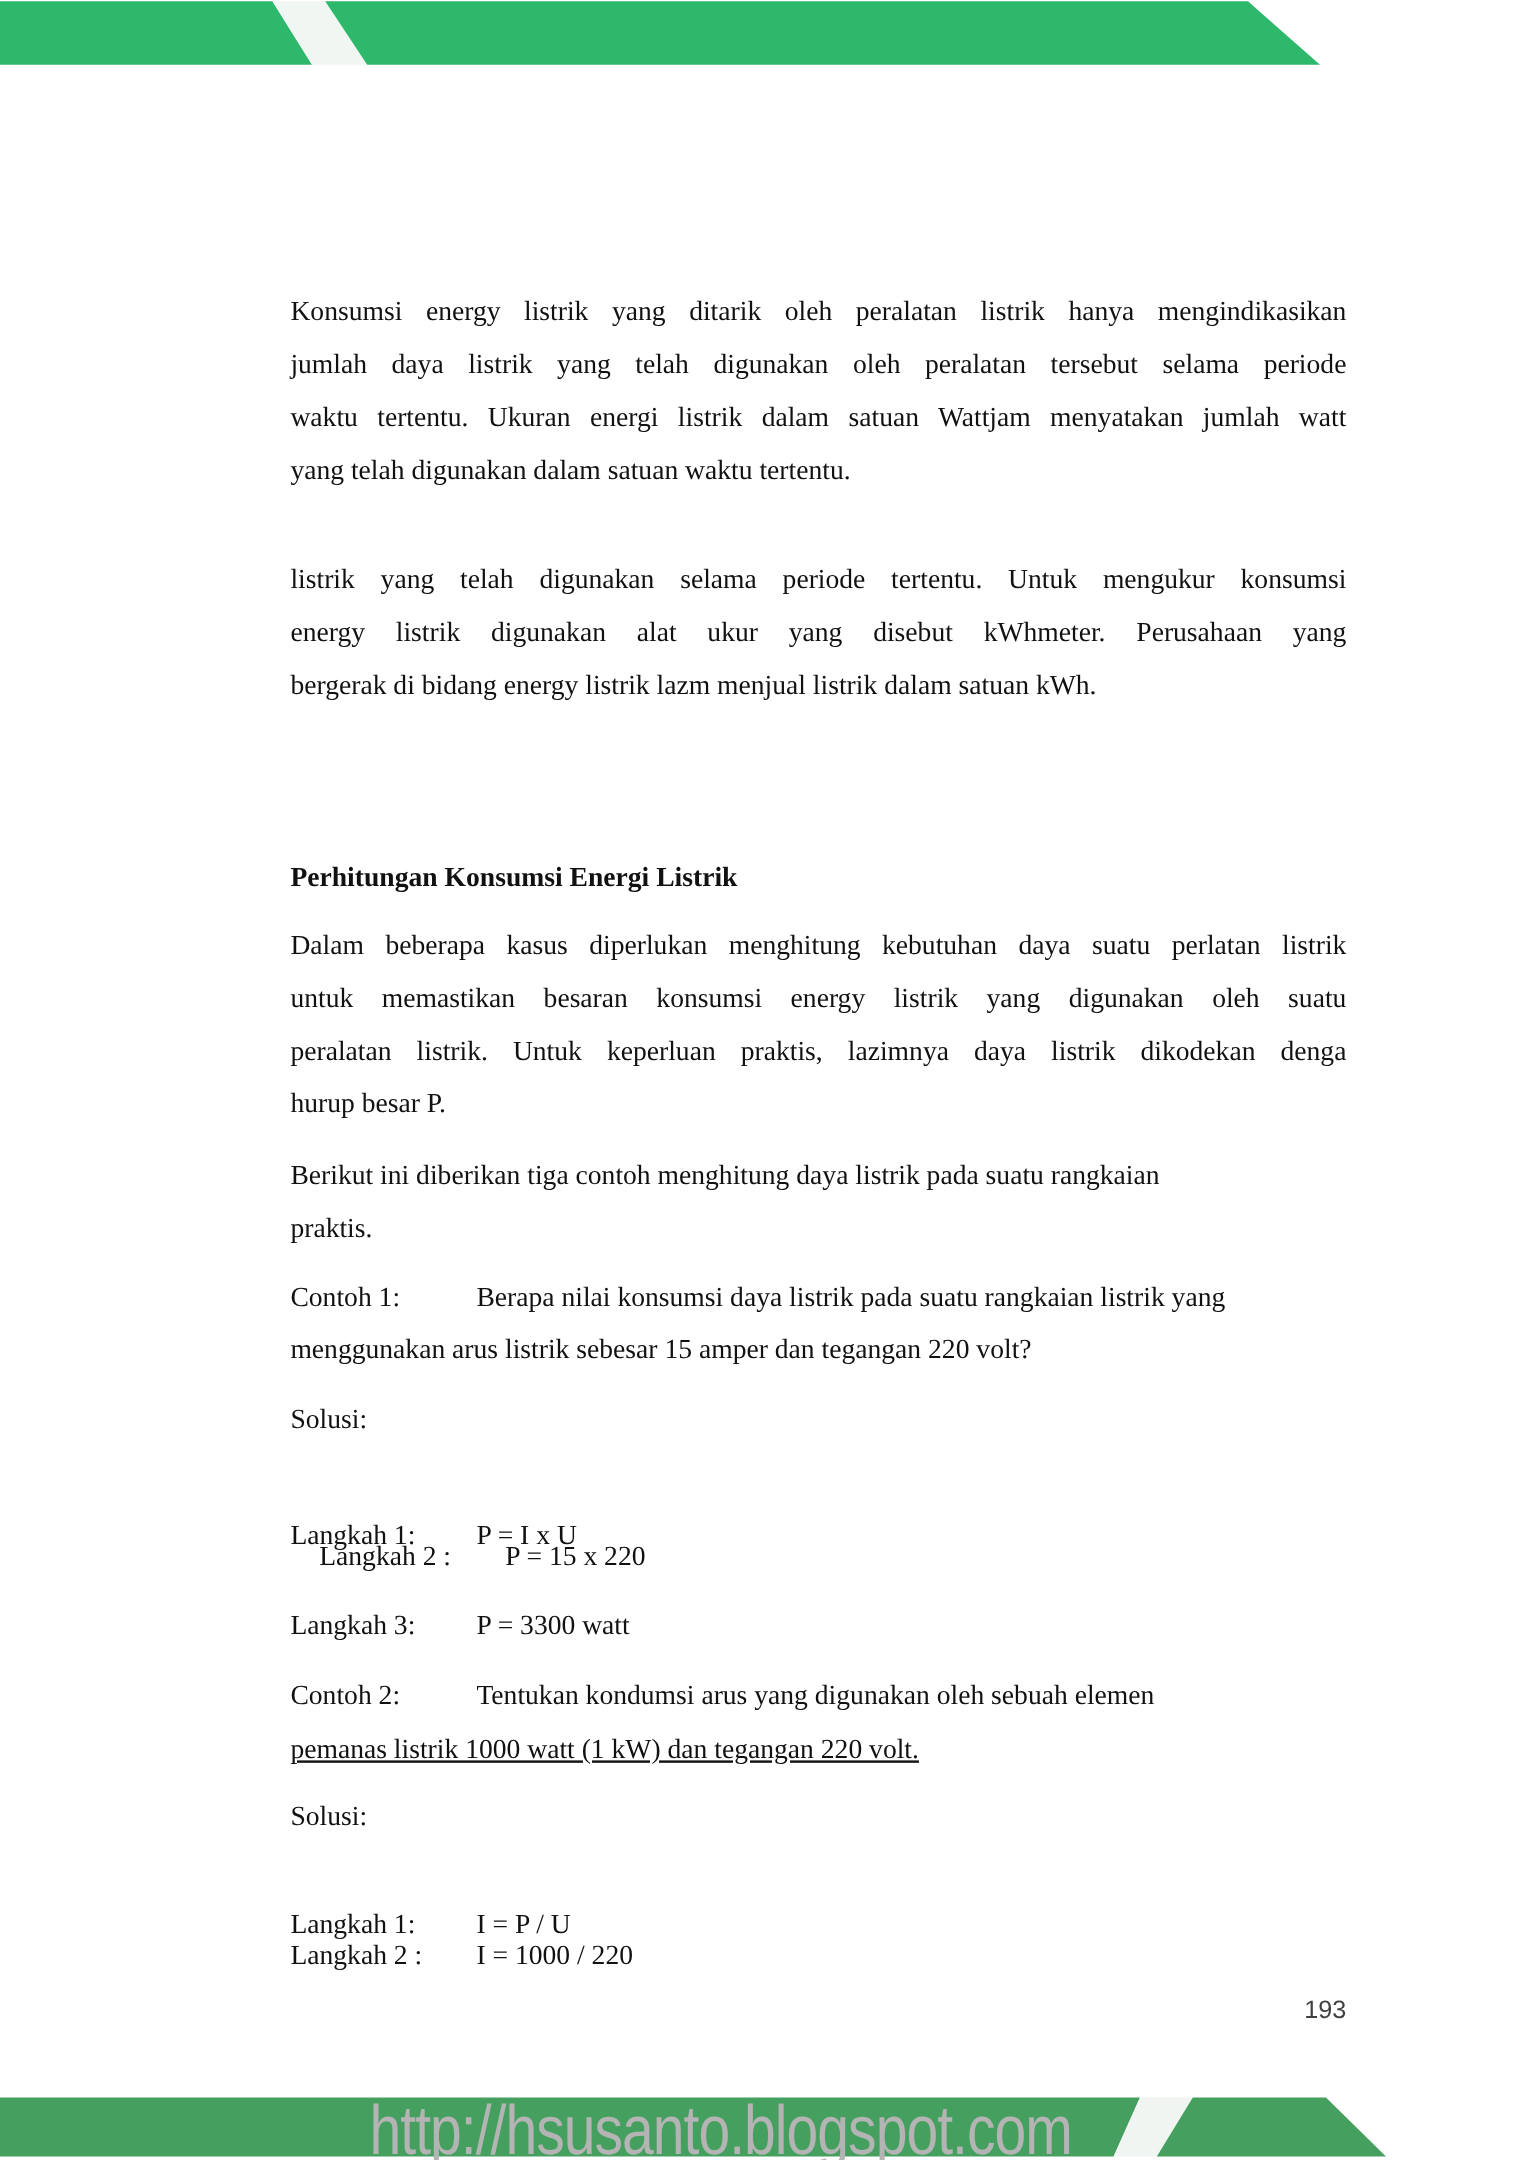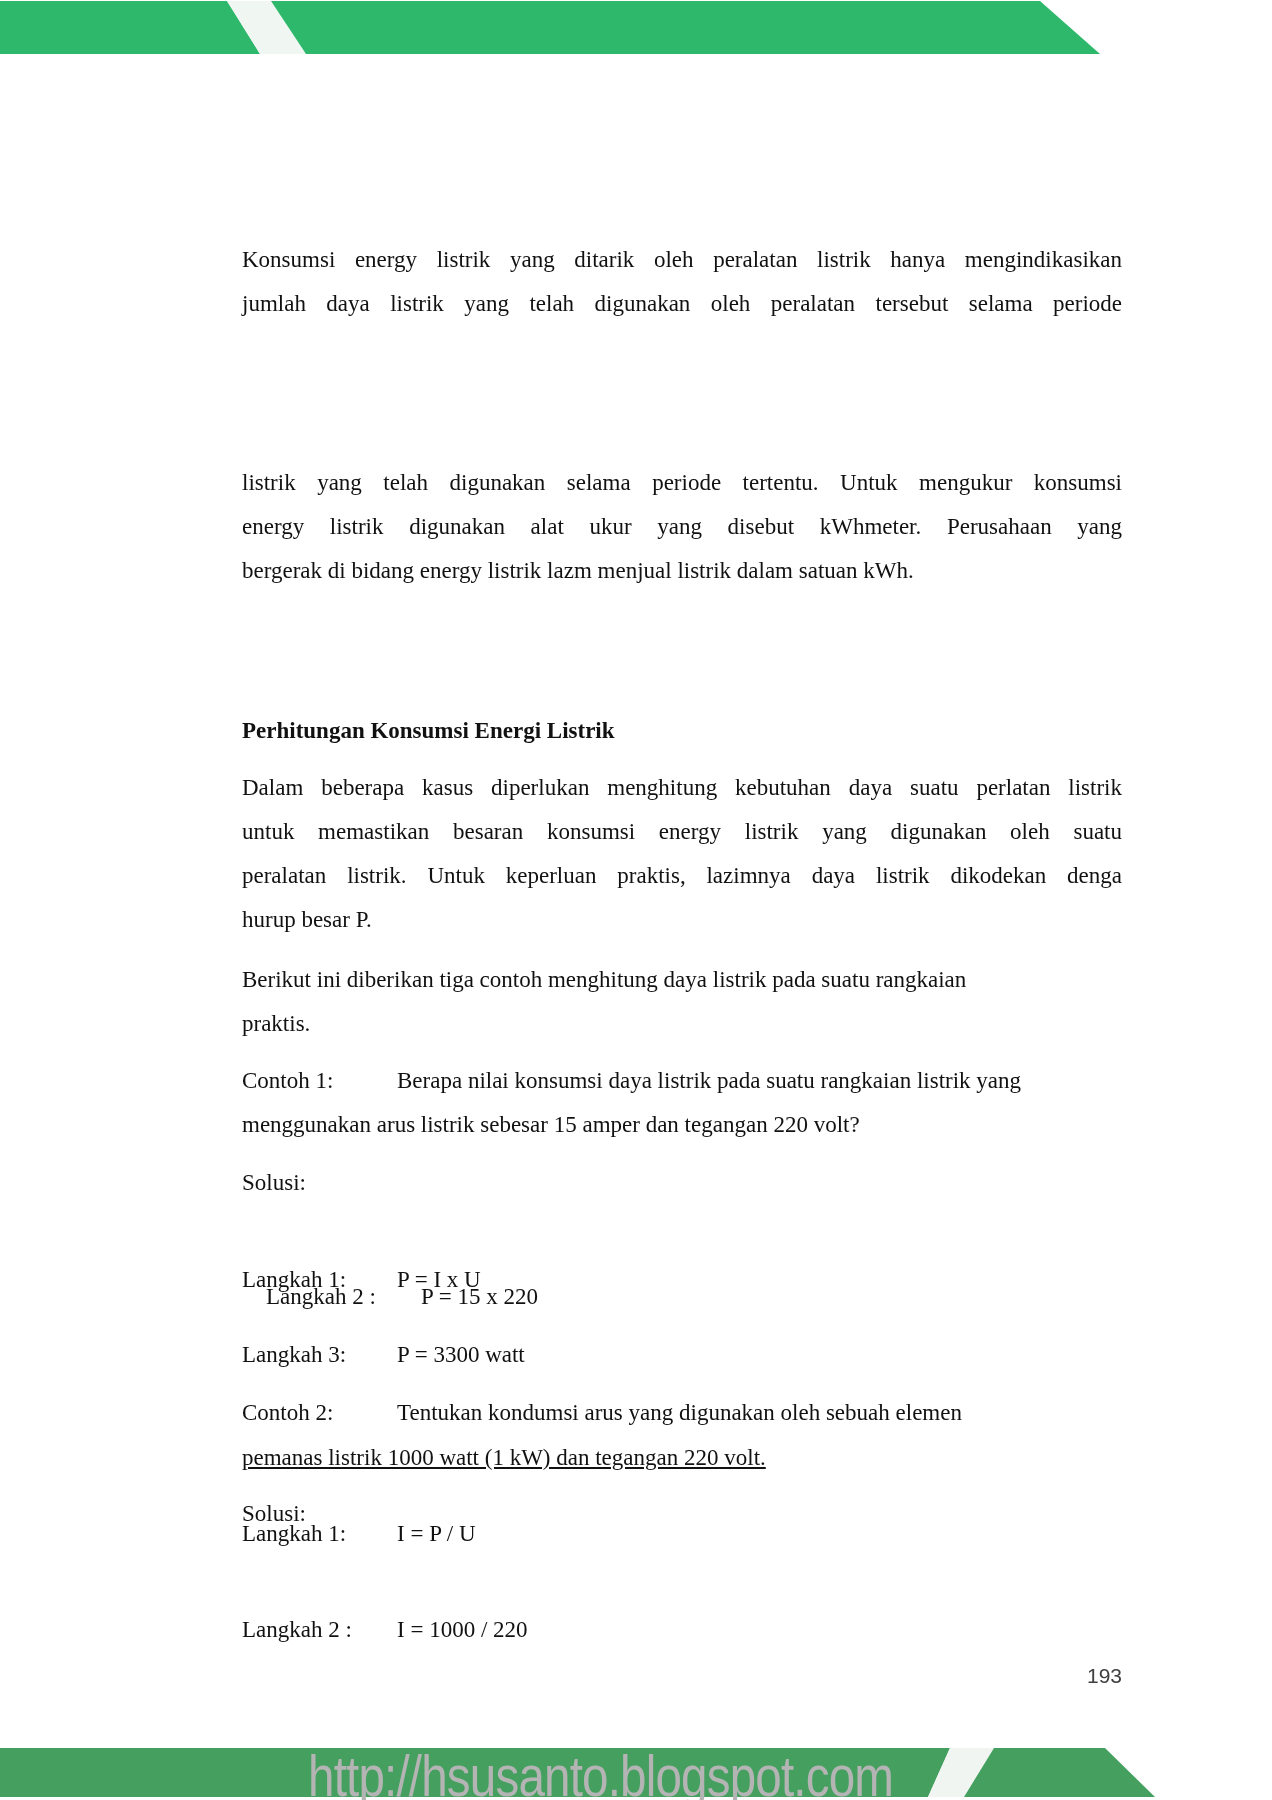--- a/index.html
+++ b/index.html
@@ -27,20 +27,22 @@
   <svg width="1272" height="56" viewBox="0 0 1272 56">
     <polygon points="0,1 227,1 260,54 0,54" fill="#2eb86c"></polygon>
     <polygon points="227,1 271,1 306,54 260,54" fill="#f0f7f2"></polygon>
     <polygon points="271,1 1040,1 1100,54 306,54" fill="#2eb86c"></polygon>
   </svg>
 </div>
 
 <div class="p" style="top:238px;">
   <span class="line jl">Konsumsi energy listrik yang ditarik oleh peralatan listrik hanya mengindikasikan</span>
   <span class="line jl">jumlah daya listrik yang telah digunakan oleh peralatan tersebut selama periode</span>
+  <span class="line jl">waktu tertentu. Ukuran energi listrik dalam satuan Wattjam menyatakan jumlah watt</span>
+  <span class="line">yang telah digunakan dalam satuan waktu tertentu.</span>
 </div>
 
 <div class="p" style="top:461px;">
   <span class="line jl">listrik yang telah digunakan selama periode tertentu. Untuk mengukur konsumsi</span>
   <span class="line jl">energy listrik digunakan alat ukur yang disebut kWhmeter. Perusahaan yang</span>
   <span class="line">bergerak di bidang energy listrik lazm menjual listrik dalam satuan kWh.</span>
 </div>
 
 <div class="p heading" style="top:709px;">
   <span class="line">Perhitungan Konsumsi Energi Listrik</span>
@@ -79,21 +81,21 @@
 
 <div class="step" style="top:1391px;">
   <span class="lbl">Contoh 2:</span><span>Tentukan kondumsi arus yang digunakan oleh sebuah elemen</span>
 </div>
 <div class="step" style="top:1436px;text-decoration:underline;">
   <span>pemanas listrik 1000 watt (1 kW) dan tegangan 220 volt.</span>
 </div>
 <div class="step" style="top:1492px;">
   <span>Solusi:</span>
 </div>
-<div class="step" style="top:1512px;">
+<div class="step" style="top:1582px;">
   <span class="lbl">Langkah 1:</span><span>I = P / U</span>
 </div>
 <div class="step" style="top:1608px;">
   <span class="lbl">Langkah 2 :</span><span>I = 1000 / 220</span>
 </div>
 
 <div class="pagenum">193</div>
 
 <div class="band" style="top:1746px;height:54px;">
   <svg width="1272" height="54" viewBox="0 0 1272 54">

